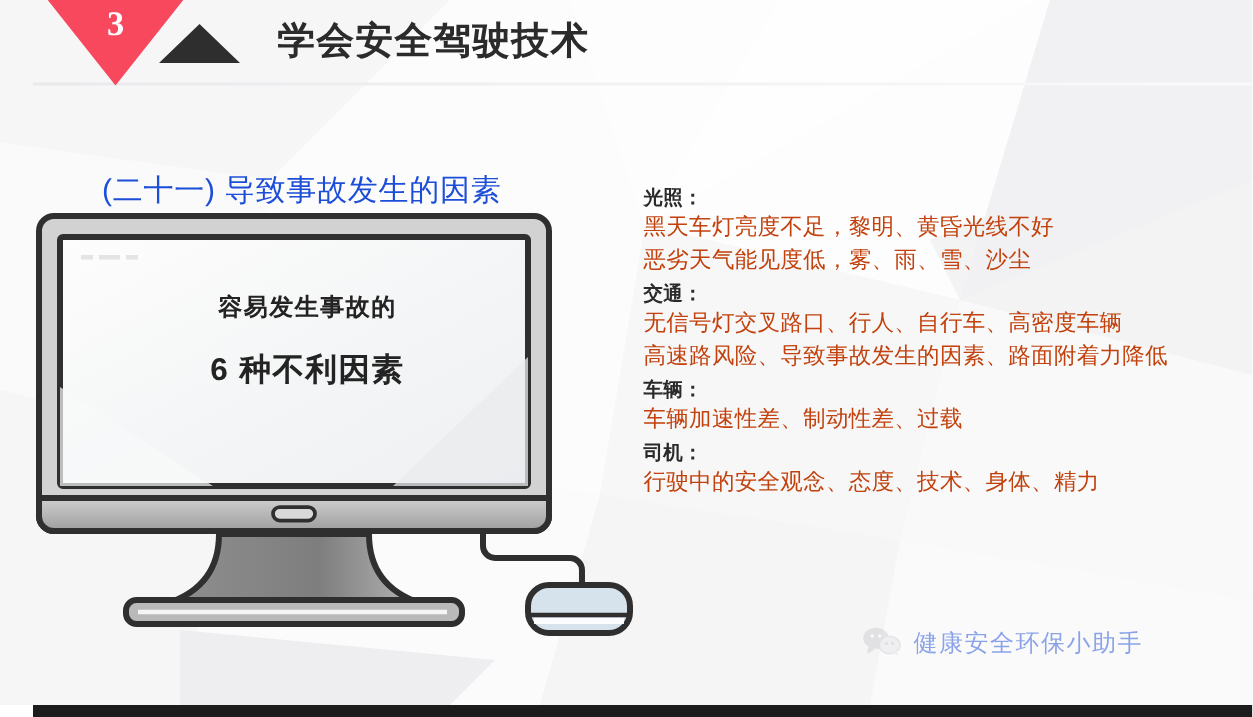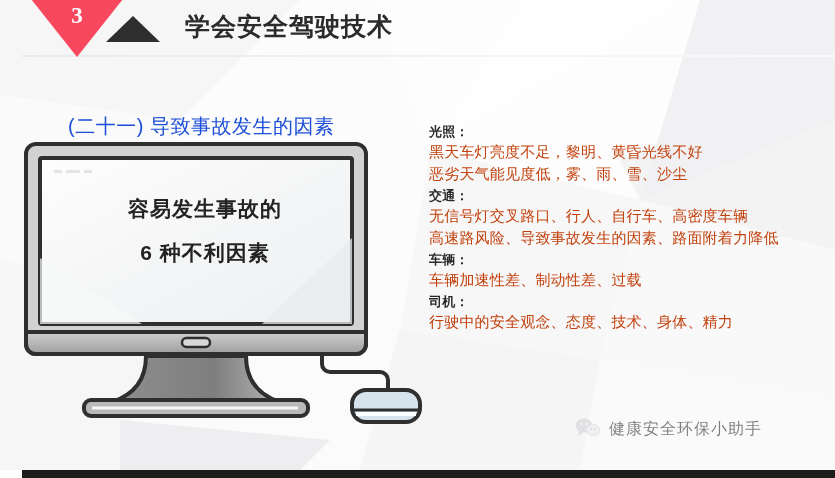--- a/index.html
+++ b/index.html
@@ -49,31 +49,31 @@
   }
 
   
   .monitor{position:absolute;left:22px;top:138px;width:400px;height:300px;}
   .monitor svg{display:block;}
 
   .screen-text{
     position:absolute;left:55px;top:195px;width:300px;
     text-align:center;color:#232323;font-weight:bold;
   }
-  .screen-line1{font-size:21px;letter-spacing:1px;}
+  .screen-line1{font-size:16px;letter-spacing:1px;}
   .screen-line2{font-size:21px;letter-spacing:1px;margin-top:16px;}
 
   
   .factors{position:absolute;left:429px;top:122px;width:400px;}
   .f-head{font-size:13px;font-weight:bold;color:#2a2a2a;line-height:20px;letter-spacing:0.2px;}
   .f-body{font-size:15px;color:#c2410c;line-height:21px;letter-spacing:0.2px;margin-bottom:1px;font-family:Liberation Serif, serif;}
 
   
   .watermark{position:absolute;left:575px;top:417px;display:flex;align-items:center;gap:8px;opacity:.5;}
-  .wm-text{font-size:16px;color:#000000;letter-spacing:1px;text-align:center;}
+  .wm-text{font-size:16px;color:#1d4ed8;letter-spacing:1px;text-align:center;}
 </style>
 </head>
 <body>
 
 <div id="slide">
 
   <div class="bg">
     <svg width="835" height="470" viewBox="0 0 835 470">
       <polygon points="0,0 300,0 180,120 0,95" fill="#f6f6f7"></polygon>
       <polygon points="300,0 560,0 430,150 180,120" fill="#fcfcfc"></polygon>

